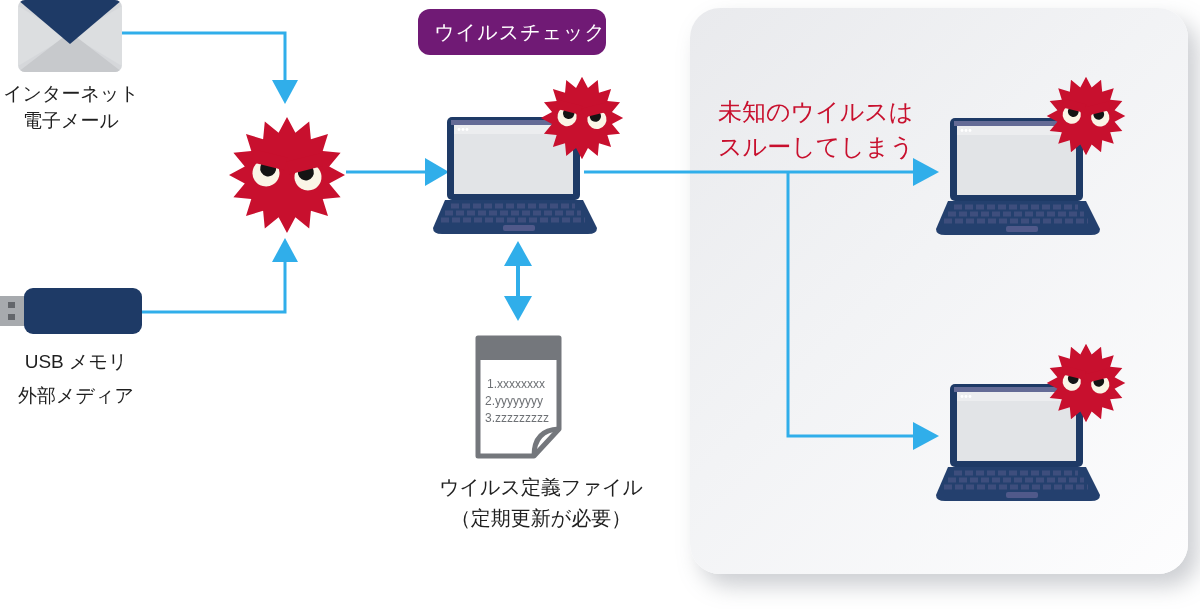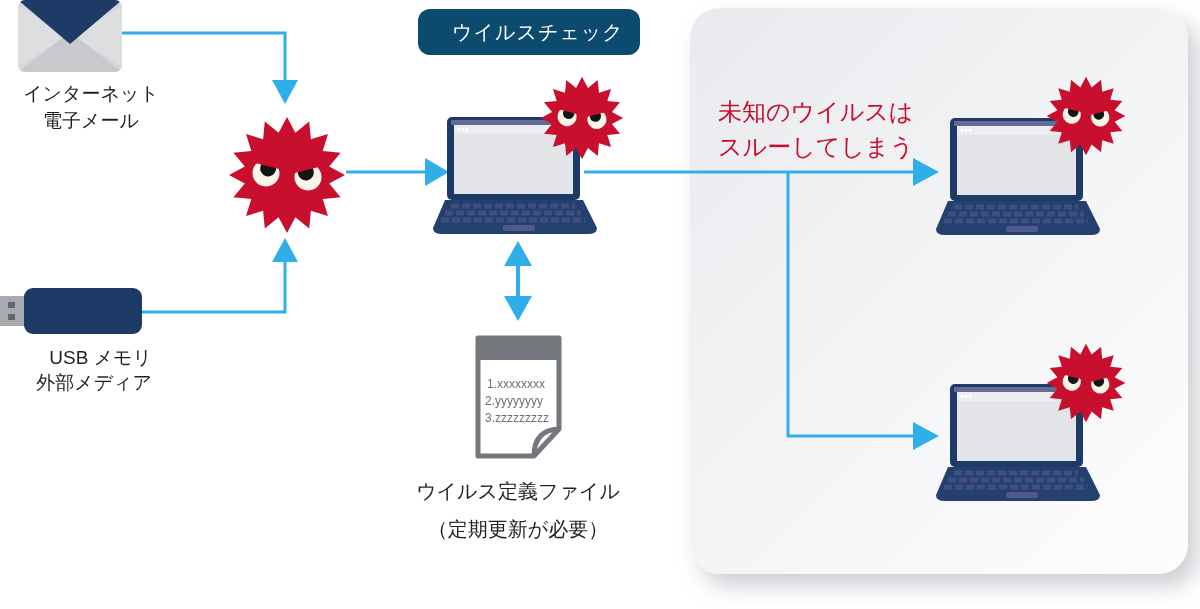--- a/index.html
+++ b/index.html
@@ -11,27 +11,27 @@
   
   #unknown-panel{
     left:690px;top:8px;width:498px;height:566px;border-radius:30px;
     background:linear-gradient(135deg,#e9eaed 0%,#f2f3f5 45%,#fdfdfe 100%);
     box-shadow:10px 12px 22px rgba(120,126,138,.38);
     z-index:1;
   }
   #connectors{left:0;top:0;z-index:2;pointer-events:none;}
   .icon-svg{z-index:3;}
   .txt{z-index:4;color:#1f1f1f;white-space:pre-line;}
-  #email-label{left:0;top:80px;width:142px;text-align:center;font-size:19px;line-height:27px;margin-left:20px;}
-  #usb-label{left:0;top:345px;width:152px;text-align:right;font-size:19px;line-height:25px;}
-  #deffile-label{left:398px;top:472px;width:240px;text-align:center;font-size:20px;line-height:38px;}
+  #email-label{left:0;top:80px;width:142px;text-align:center;font-size:19px;line-height:27px;}
+  #usb-label{left:0;top:345px;width:152px;text-align:center;font-size:19px;line-height:34px;}
+  #deffile-label{left:421px;top:472px;width:240px;text-align:center;font-size:20px;line-height:31px;}
   #warning-label{left:718px;top:94px;width:260px;font-size:24px;line-height:35px;color:#c8102e;z-index:4;white-space:pre-line;}
   #viruscheck-badge{
-    left:418px;top:9px;width:188px;height:46px;border-radius:12px;background:#0c4a6e;
-    color:#ffffff;font-size:20px;line-height:46px;text-align:left;letter-spacing:1px;z-index:4;padding-left:34px;
+    left:418px;top:9px;width:188px;height:46px;border-radius:12px;background:#701a75;
+    color:#ffffff;font-size:20px;line-height:46px;text-align:right;letter-spacing:1px;z-index:4;
   }
   svg text{font-family:"Liberation Sans","DejaVu Sans",sans-serif;}
 </style>
 </head>
 <body>
 
 <svg width="0" height="0" style="position:absolute" aria-hidden="true">
   <defs>
     <symbol id="sym-virus" viewBox="-62 -62 124 124">
       <polygon fill="#c8102e" points="0,-58 8.4,-42.2 22.2,-53.6 23.9,-35.7 41,-41 35.7,-23.9 53.6,-22.2 42.2,-8.4 58,0 42.2,8.4 53.6,22.2 35.7,23.9 41,41 23.9,35.7 22.2,53.6 8.4,42.2 0,58 -8.4,42.2 -22.2,53.6 -23.9,35.7 -41,41 -35.7,23.9 -53.6,22.2 -42.2,8.4 -58,0 -42.2,-8.4 -53.6,-22.2 -35.7,-23.9 -41,-41 -23.9,-35.7 -22.2,-53.6 -8.4,-42.2"></polygon>

